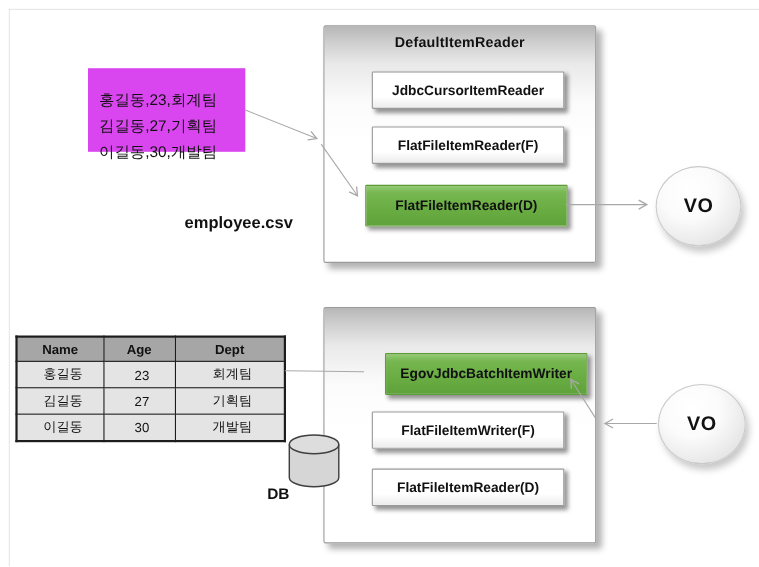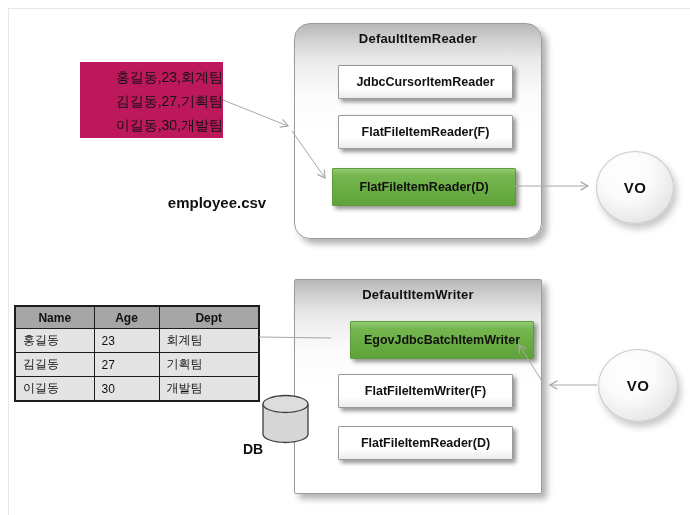--- a/index.html
+++ b/index.html
@@ -8,60 +8,60 @@
     font-family:"Liberation Sans","DejaVu Sans",sans-serif;color:#111;
   }
   .slide-edge{position:absolute;left:8px;top:8px;width:681px;height:506px;
     border-top:1px solid #e6e6e6;border-left:1px solid #e6e6e6;pointer-events:none;}
   
   .panel{
     position:absolute;width:246px;border:1px solid #9b9b9b;border-radius:2px;
     background:linear-gradient(180deg,#b7b7b7 0%,#cfcfcf 7%,#e9e9e9 16%,#fbfbfb 32%,#ffffff 50%);
     box-shadow:5px 5px 6px rgba(0,0,0,0.30);
   }
-  .panel-reader{left:294px;top:23px;height:214px;border-radius:16px;}
+  .panel-reader{left:294px;top:23px;height:214px;}
   .panel-writer{left:294px;top:279px;height:213px;}
   .panel-title{position:absolute;top:7px;left:0;width:100%;text-align:center;
     font-size:13px;font-weight:bold;letter-spacing:.2px;}
   .btn{
     position:absolute;left:43px;width:173px;height:32px;
     display:flex;align-items:center;justify-content:center;
     background:linear-gradient(180deg,#ffffff 0%,#ffffff 68%,#ececec 100%);
     border:1px solid #9a9a9a;border-radius:1px;
     box-shadow:3px 3px 4px rgba(0,0,0,0.42);
     font-size:12.5px;font-weight:bold;white-space:nowrap;
   }
   .btn-green{
     left:37px;width:182px;height:36px;
     background:linear-gradient(180deg,#95cb76 0%,#76b650 18%,#69ad42 60%,#5fa13b 100%);
     border:1px solid #5d9c39;
   }
   
   .csv-box{
     position:absolute;left:80px;top:62px;width:143px;height:76px;
-    background:#be185d;font-size:14px;line-height:24px;
-    padding:3px 0 0 10px;box-sizing:border-box;white-space:nowrap;text-align:right;
+    background:#d946ef;font-size:14px;line-height:24px;
+    padding:16px 0 0 10px;box-sizing:border-box;white-space:nowrap;
   }
   .csv-label{position:absolute;left:157px;top:194px;width:120px;text-align:center;
     font-size:15px;font-weight:bold;}
   
   .db-table{position:absolute;left:14px;top:305px;border-collapse:collapse;
     border:2px solid #1d1d1d;table-layout:fixed;width:244px;padding-left:33px;}
   .db-table th{background:#a6a6a6;border:1px solid #1d1d1d;font-size:12px;
     font-weight:bold;height:19px;text-align:center;padding:1px 2px;}
   .db-table td{background:#e4e4e4;border:1px solid #1d1d1d;font-size:12px;
-    height:21px;text-align:left;padding:1px 2px 1px 7px;}
+    height:21px;text-align:center;padding:1px 2px 1px 7px;}
   
   .vo{
     position:absolute;border-radius:50%;
     background:radial-gradient(circle at 38% 30%,#ffffff 0%,#fbfbfb 38%,#ececec 66%,#d7d7d7 100%);
     border:1px solid #cacaca;
     box-shadow:3px 5px 7px rgba(0,0,0,0.22);
     display:flex;align-items:center;justify-content:center;
-    font-size:15px;font-weight:bold;letter-spacing:.5px;
+    font-size:18px;font-weight:bold;letter-spacing:.5px;
   }
   .vo-top{left:596px;top:151px;width:76px;height:71px;}
   .vo-bottom{left:598px;top:349px;width:78px;height:71px;}
   
   .db-label{position:absolute;left:233px;top:441px;width:40px;text-align:center;
     font-size:14px;font-weight:bold;}
   
   .overlay{position:absolute;left:0;top:0;width:690px;height:515px;pointer-events:none;}
 </style>
 </head>
@@ -79,21 +79,20 @@
   <div class="csv-label">employee.csv</div>
 
   <div class="panel panel-reader">
     <div class="panel-title">DefaultItemReader</div>
     <div class="btn" style="top:91px;">FlatFileItemReader(F)</div>
     <div class="btn" style="top:41px;">JdbcCursorItemReader</div>
     <div class="btn btn-green" style="top:144px;">FlatFileItemReader(D)</div>
   </div>
 
   <div class="panel panel-writer">
-    <div class="panel-title">DefaultItemWriter</div>
     <div class="btn btn-green" style="top:41px;margin-left:18px;">EgovJdbcBatchItemWriter</div>
     <div class="btn" style="top:94px;">FlatFileItemWriter(F)</div>
     <div class="btn" style="top:146px;">FlatFileItemReader(D)</div>
   </div>
 
   <table class="db-table">
     <colgroup>
         <col style="width:79px">
         <col style="width:65px">
         <col style="width:100px">

